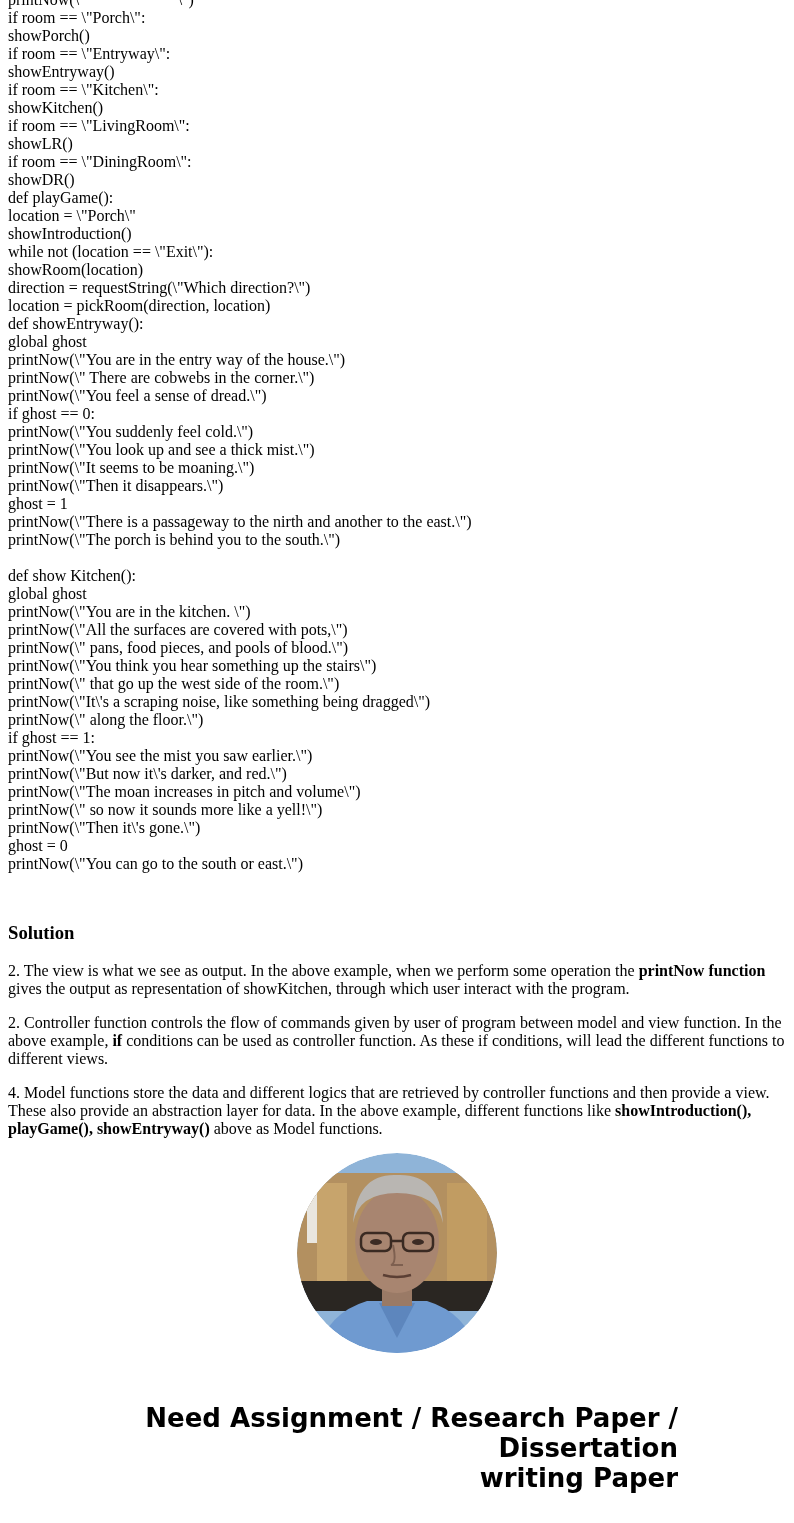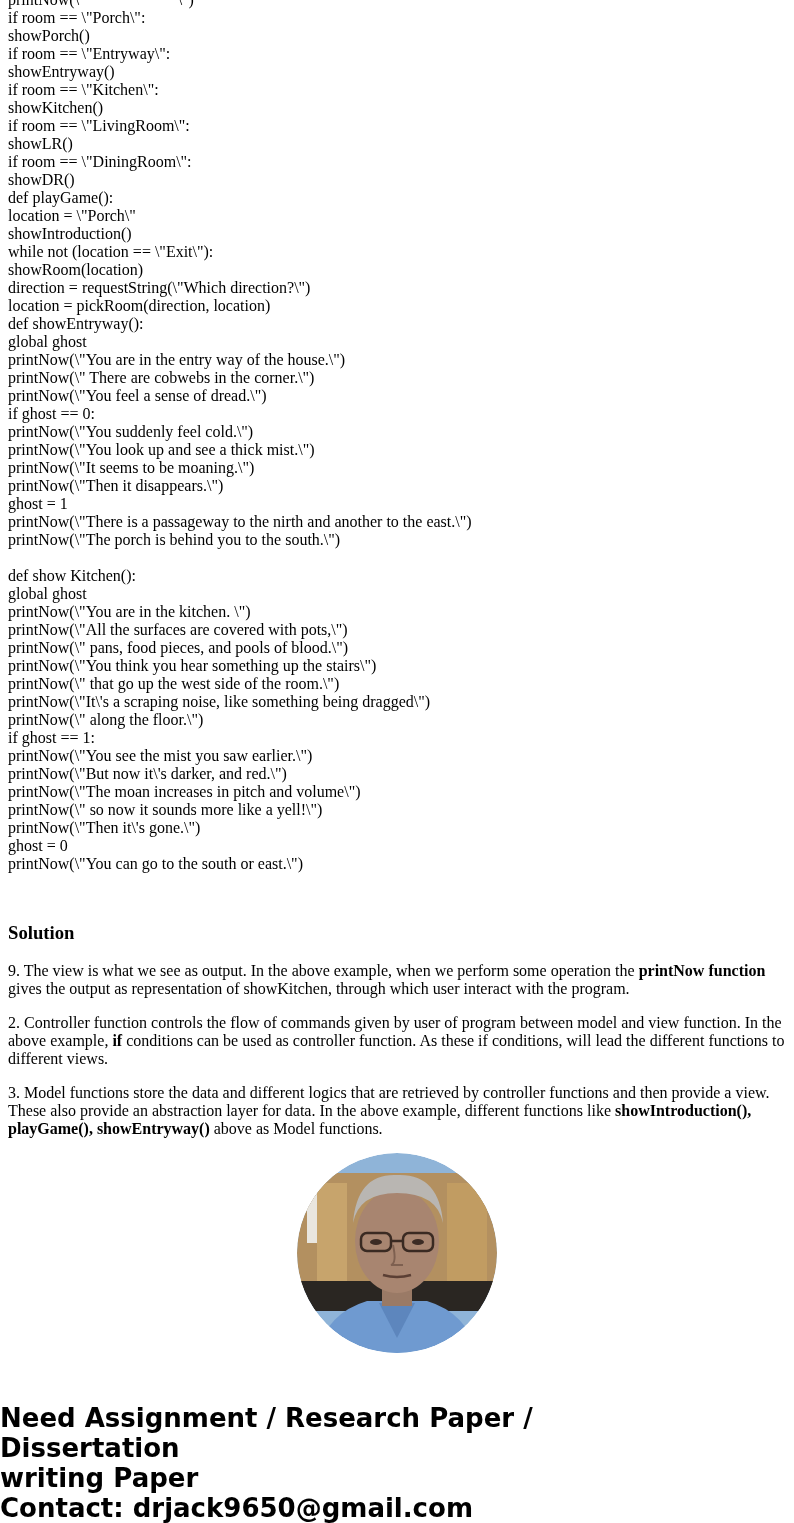--- a/index.html
+++ b/index.html
@@ -46,44 +46,44 @@
       width: 200px;
       height: 200px;
       border-radius: 50%;
       overflow: hidden;
     }
     .promo {
       position: absolute;
       left: 0;
       top: 1403px;
       width: 678px;
-      text-align: left;
+      text-align: right;
       font-family: "DejaVu Sans", sans-serif;
       font-weight: bold;
       font-size: 26px;
       line-height: 30px;
       letter-spacing: 0px;
     }
     .promo span { display: block; }
   </style>
 </head>
 <body>
 
 <div class="code-block" id="code-block"><span class="code-line">printNow(\"                       \")</span><span class="code-line">if room == \"Porch\":</span><span class="code-line">showPorch()</span><span class="code-line">if room == \"Entryway\":</span><span class="code-line">showEntryway()</span><span class="code-line">if room == \"Kitchen\":</span><span class="code-line">showKitchen()</span><span class="code-line">if room == \"LivingRoom\":</span><span class="code-line">showLR()</span><span class="code-line">if room == \"DiningRoom\":</span><span class="code-line">showDR()</span><span class="code-line">def playGame():</span><span class="code-line">location = \"Porch\"</span><span class="code-line">showIntroduction()</span><span class="code-line">while not (location == \"Exit\"):</span><span class="code-line">showRoom(location)</span><span class="code-line">direction = requestString(\"Which direction?\")</span><span class="code-line">location = pickRoom(direction, location)</span><span class="code-line">def showEntryway():</span><span class="code-line">global ghost</span><span class="code-line">printNow(\"You are in the entry way of the house.\")</span><span class="code-line">printNow(\" There are cobwebs in the corner.\")</span><span class="code-line">printNow(\"You feel a sense of dread.\")</span><span class="code-line">if ghost == 0:</span><span class="code-line">printNow(\"You suddenly feel cold.\")</span><span class="code-line">printNow(\"You look up and see a thick mist.\")</span><span class="code-line">printNow(\"It seems to be moaning.\")</span><span class="code-line">printNow(\"Then it disappears.\")</span><span class="code-line">ghost = 1</span><span class="code-line">printNow(\"There is a passageway to the nirth and another to the east.\")</span><span class="code-line">printNow(\"The porch is behind you to the south.\")</span><span class="code-line"></span><span class="code-line">def show Kitchen():</span><span class="code-line">global ghost</span><span class="code-line">printNow(\"You are in the kitchen. \")</span><span class="code-line">printNow(\"All the surfaces are covered with pots,\")</span><span class="code-line">printNow(\" pans, food pieces, and pools of blood.\")</span><span class="code-line">printNow(\"You think you hear something up the stairs\")</span><span class="code-line">printNow(\" that go up the west side of the room.\")</span><span class="code-line">printNow(\"It\'s a scraping noise, like something being dragged\")</span><span class="code-line">printNow(\" along the floor.\")</span><span class="code-line">if ghost == 1:</span><span class="code-line">printNow(\"You see the mist you saw earlier.\")</span><span class="code-line">printNow(\"But now it\'s darker, and red.\")</span><span class="code-line">printNow(\"The moan increases in pitch and volume\")</span><span class="code-line">printNow(\" so now it sounds more like a yell!\")</span><span class="code-line">printNow(\"Then it\'s gone.\")</span><span class="code-line">ghost = 0</span><span class="code-line">printNow(\"You can go to the south or east.\")</span></div>
 
 <div class="solution">
   <h3>Solution</h3>
   <p>
-    <span>9. The view is what we see as output. In the above example, when we perform some operation the </span><b>printNow function</b><span> gives the output as representation of showKitchen, through which user interact with the program.</span>
+    <span>2. The view is what we see as output. In the above example, when we perform some operation the </span><b>printNow function</b><span> gives the output as representation of showKitchen, through which user interact with the program.</span>
   </p>
   <p>
     <span>2. Controller function controls the flow of commands given by user of program between model and view function. In the above example, </span><b>if</b><span> conditions can be used as controller function. As these if conditions, will lead the different functions to different views.</span>
   </p>
   <p>
-    <span>3. Model functions store the data and different logics that are retrieved by controller functions and then provide a view. These also provide an abstraction layer for data. In the above example, different functions like </span><b>showIntroduction(), playGame(), showEntryway()</b><span> above as Model functions.</span>
+    <span>4. Model functions store the data and different logics that are retrieved by controller functions and then provide a view. These also provide an abstraction layer for data. In the above example, different functions like </span><b>showIntroduction(), playGame(), showEntryway()</b><span> above as Model functions.</span>
   </p>
 </div>
 
 <div class="avatar-wrap">
   <svg width="200" height="200" viewBox="0 0 200 200">
     <defs>
       <clipPath id="c">
           <circle cx="100" cy="100" r="100"></circle>
         </clipPath>
     </defs>
@@ -106,14 +106,13 @@
       <ellipse cx="121" cy="89" rx="6" ry="3" fill="#3b2b24"></ellipse>
       <path d="M96 92 Q100 110 94 112 L106 112" fill="none" stroke="#7e6050" stroke-width="2"></path>
       <path d="M86 122 Q100 126 114 122" fill="none" stroke="#5b3f34" stroke-width="2.5"></path>
     </g>
   </svg>
 </div>
 
 <div class="promo">
   <span>Need Assignment / Research Paper / Dissertation</span>
   <span>writing Paper</span>
-  <span>Contact: drjack9650@gmail.com</span>
 </div>
 
 </body></html>

